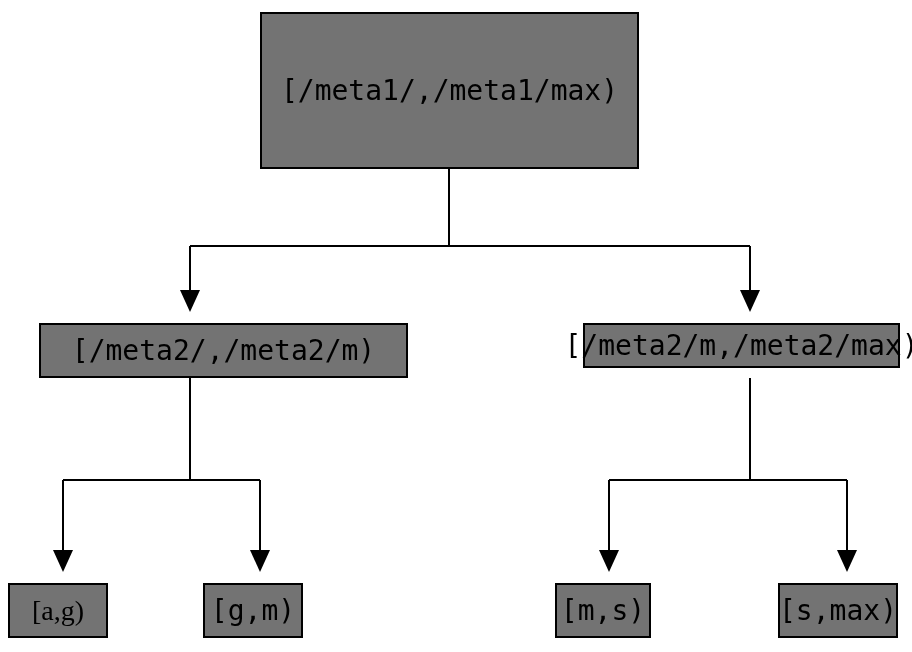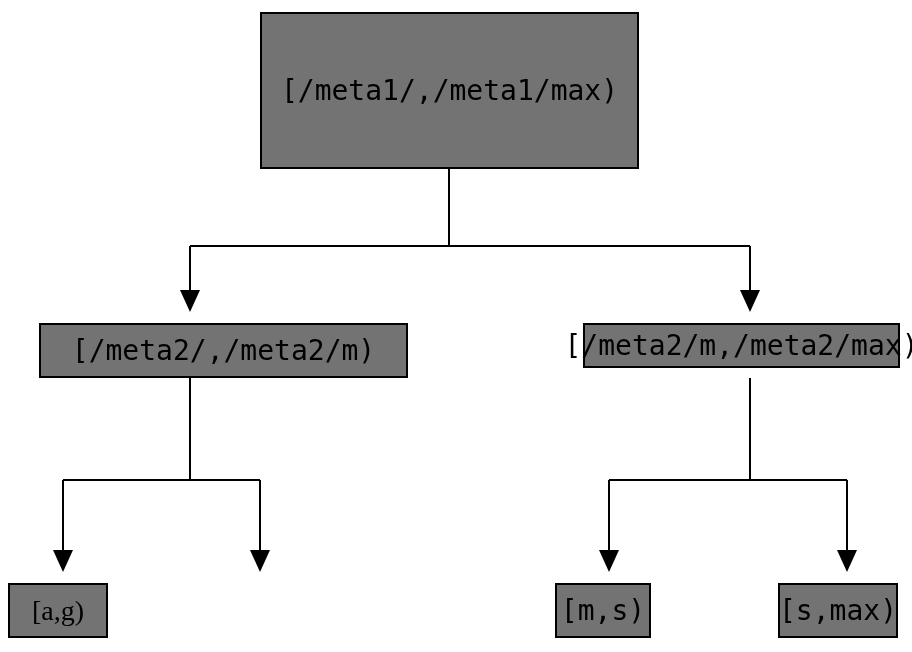--- a/index.html
+++ b/index.html
@@ -86,20 +86,23 @@
   </div>
 
   <div class="node node-right">
     <span>[/meta2/m,/meta2/max)</span>
   </div>
 
   <div class="node node-leaf-ag">
     <span>[a,g)</span>
   </div>
 
+  <div class="node node-leaf-gm">
+    <span>[g,m)</span>
+  </div>
 
   <div class="node node-leaf-smax">
     <span>[s,max)</span>
   </div>
 
   <div class="node node-leaf-ms">
     <span>[m,s)</span>
   </div>
 
 </div>

